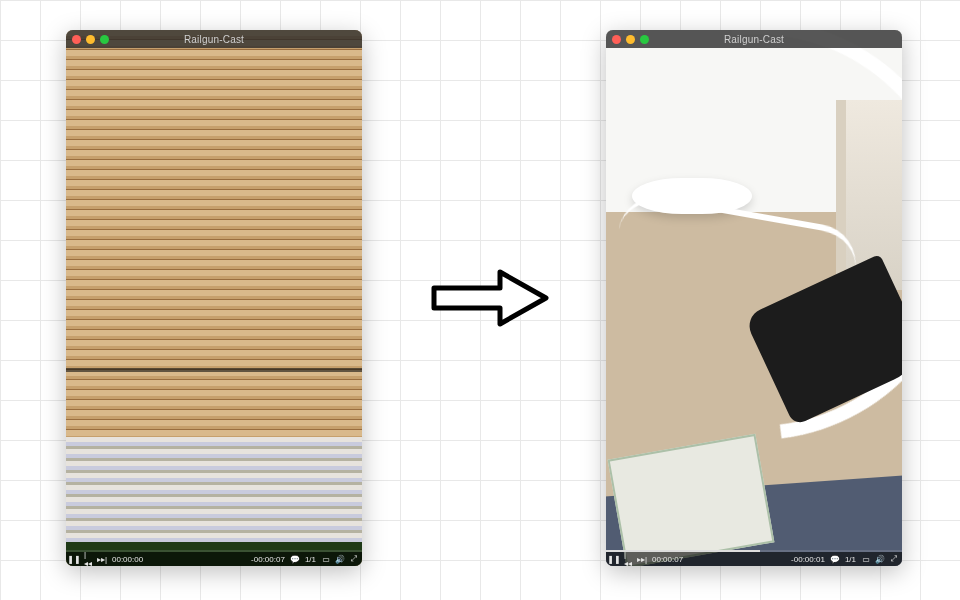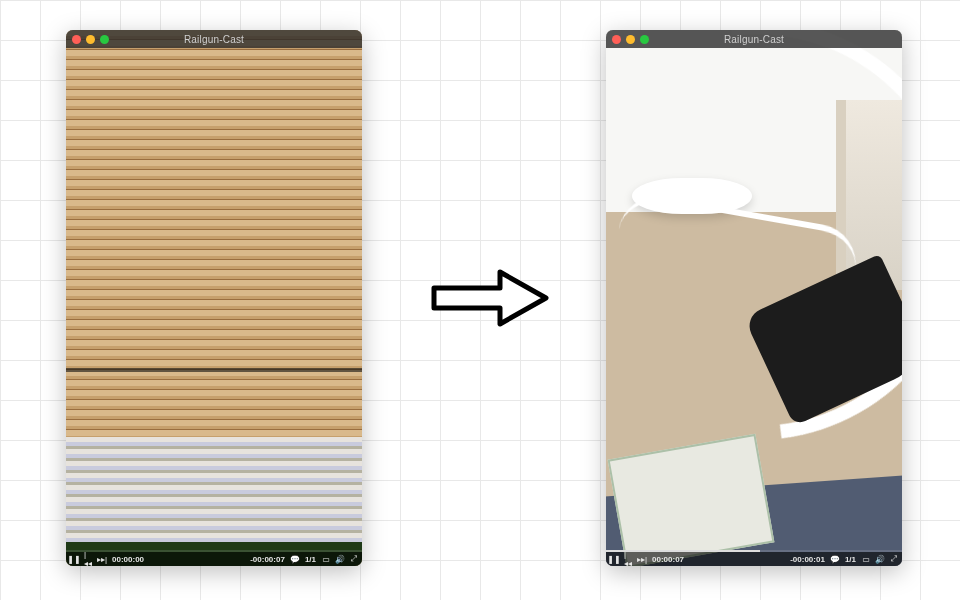--- a/index.html
+++ b/index.html
@@ -127,21 +127,21 @@
 
   
   .ctrlbar {
     position:absolute; left:0; right:0; bottom:0; height:14px;
     background: rgba(0,0,0,.60);
     display:flex; align-items:center;
     font-size:8px; color:#e5e5e5;
     padding: 0 4px; gap:6px;
     z-index:4;
   }
-  .ctrlbar .sp { flex:0 0 auto;font-weight:bold; }
+  .ctrlbar .sp { flex:0 0 auto; }
   .ctrlbar .gap { flex:1 1 auto; }
   .ctrlbar .ico { width:8px; display:inline-flex; justify-content:center; }
   .progress {
     position:absolute; left:0; right:0; bottom:14px; height:2px;
     background: rgba(255,255,255,.12); z-index:4;
   }
   .progress.half::before{
     content:""; position:absolute; left:0; top:0; bottom:0; width:52%;
     background:#ddd;
   }

